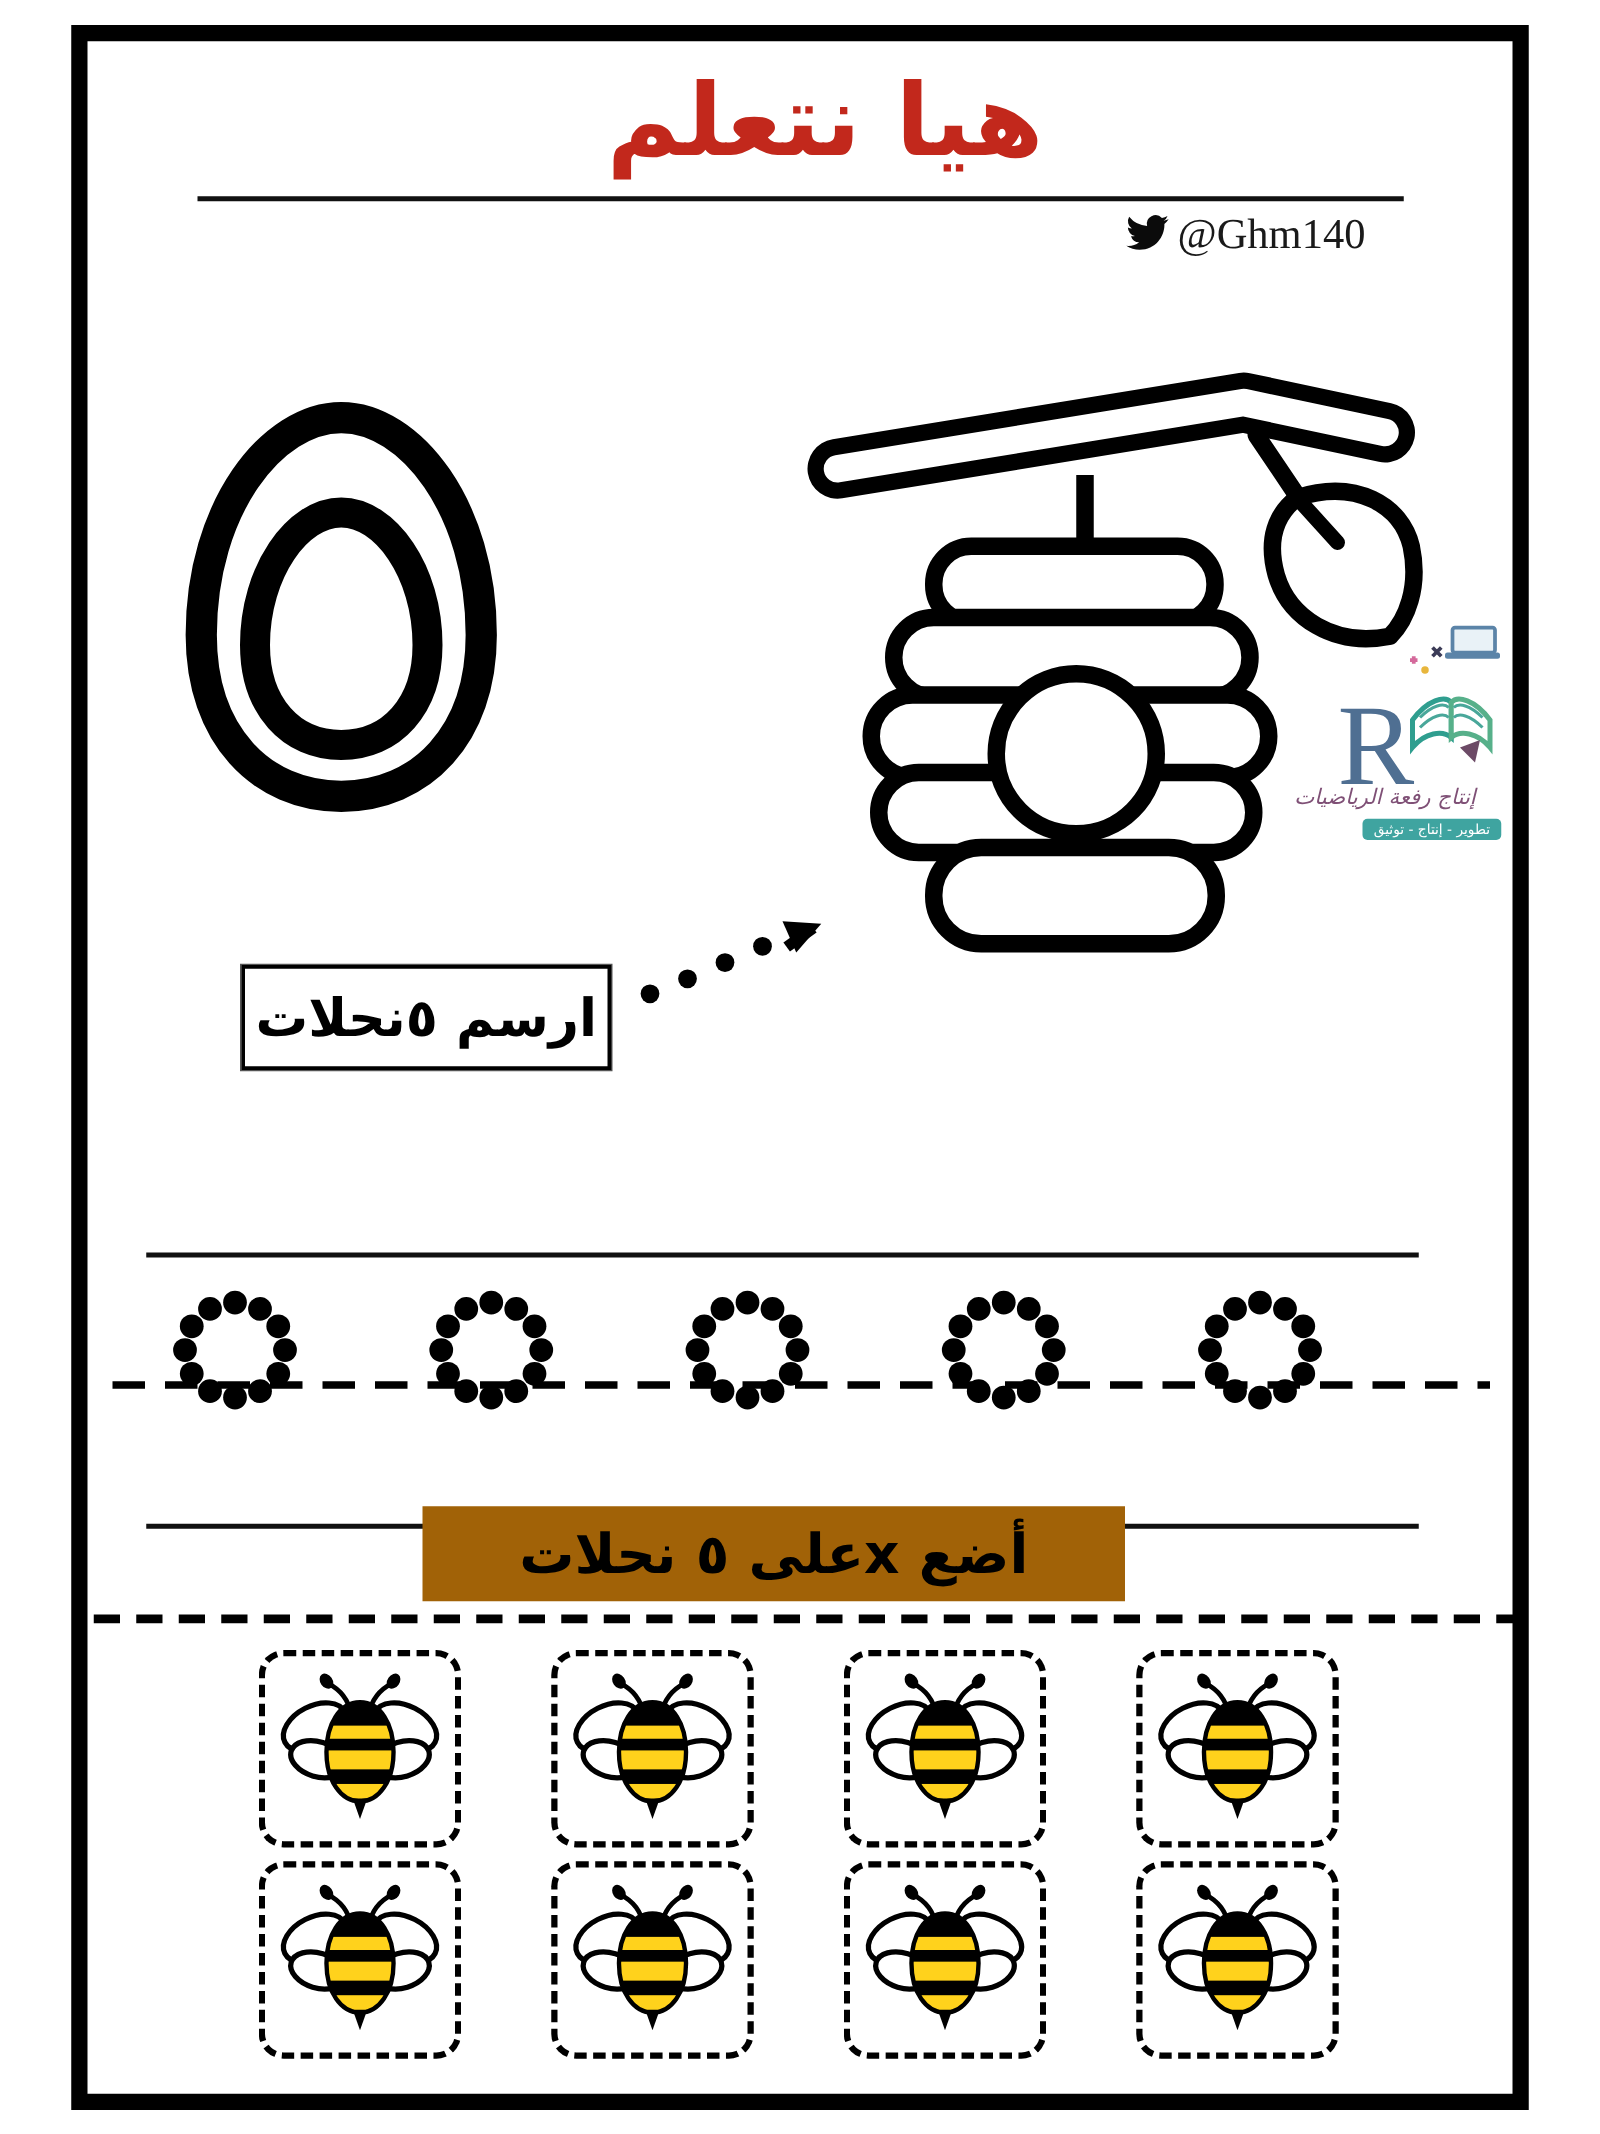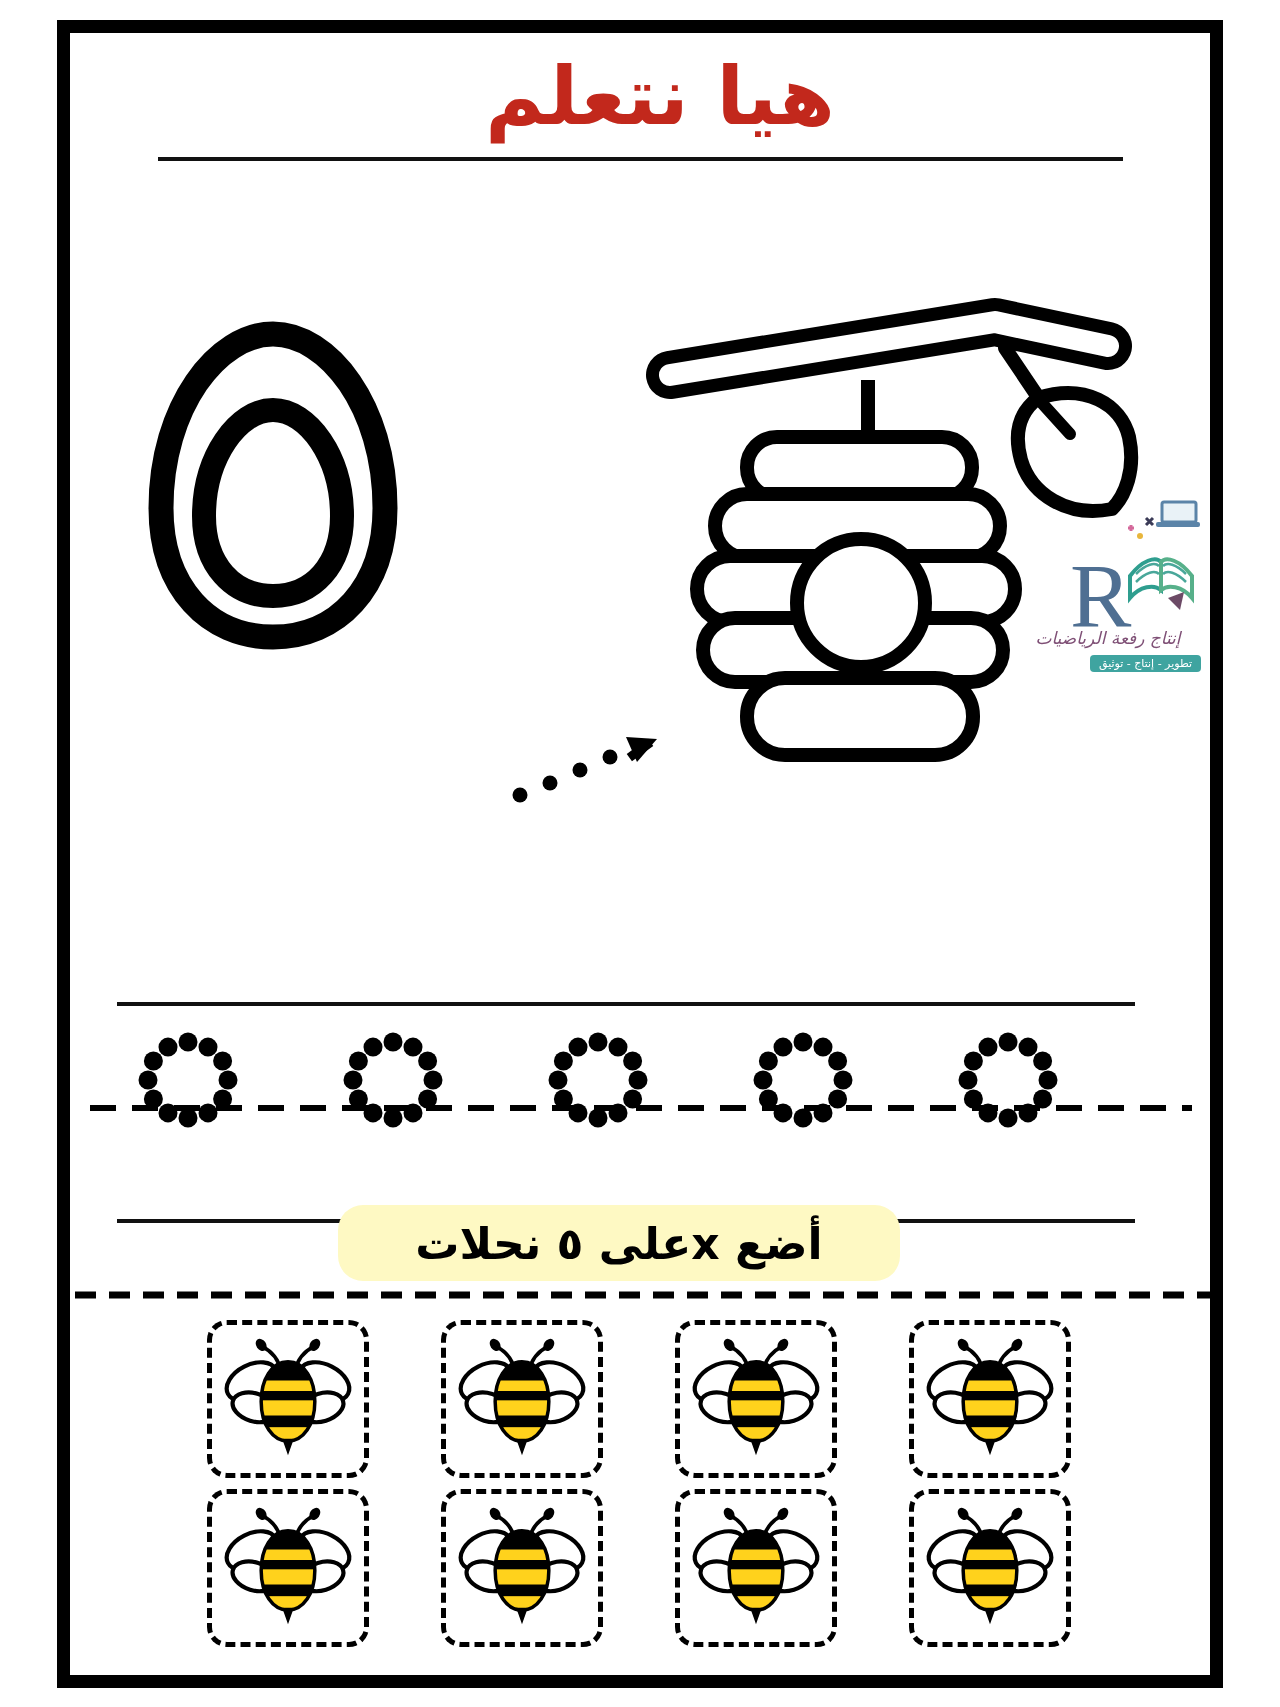--- a/index.html
+++ b/index.html
@@ -58,20 +58,28 @@
 </head>
 <body>
 
 <div class="page">
 
   <div class="abs frame"></div>
 
   <div class="abs title" dir="rtl" style="color: rgb(194, 40, 28);">هيا نتعلم</div>
   <div class="abs title-underline"></div>
 
+  <div class="abs twitter">
+    <span>
+      <svg width="40" height="34" viewBox="0 0 24 24">
+          <path fill="#0b0b0b" d="M23.95 4.57a10 10 0 01-2.82.77 4.96 4.96 0 002.16-2.72 9.9 9.9 0 01-3.12 1.2 4.92 4.92 0 00-8.39 4.48A13.97 13.97 0 011.64 3.16a4.92 4.92 0 001.52 6.57 4.9 4.9 0 01-2.23-.61v.06a4.92 4.92 0 003.95 4.83 5 5 0 01-2.21.08 4.94 4.94 0 004.6 3.42A9.87 9.87 0 010 19.54a13.94 13.94 0 007.55 2.21c9.05 0 14-7.5 14-13.98 0-.21 0-.42-.02-.63a9.94 9.94 0 002.42-2.57z"></path>
+        </svg>
+    </span>
+    <span class="twitter-handle">@Ghm140</span>
+  </div>
 
   <svg class="abs numeral-svg" width="255" height="335" viewBox="0 0 255 335">
     <path d="M128,16 C183,16 240,88 240,190 C240,270 192,319 128,319 C64,319 16,270 16,190 C16,88 73,16 128,16 Z" fill="none" stroke="#000" stroke-width="25"></path>
     <path d="M128,92 C163,92 197,139 197,198 C197,247 168,278 128,278 C88,278 59,247 59,198 C59,139 93,92 128,92 Z" fill="none" stroke="#000" stroke-width="24"></path>
   </svg>
 
   <svg class="abs hive-svg" width="545" height="512" viewBox="0 0 545 512">
     <g>
       <path d="M70,95 L395,42 L508,66" fill="none" stroke="#000" stroke-width="48" stroke-linecap="round" stroke-linejoin="round"></path>
       <path d="M70,95 L395,42 L508,66" fill="none" stroke="#fff" stroke-width="22" stroke-linecap="round" stroke-linejoin="round"></path>
@@ -103,20 +111,21 @@
       <path d="M8,78 C20,62 34,58 39,64 L39,92 C32,86 18,88 8,100 Z" fill="#ffffff" stroke="#2f9e8f" stroke-width="4"></path>
       <path d="M70,78 C58,62 44,58 39,64 L39,92 C46,86 60,88 70,100 Z" fill="#ffffff" stroke="#57b08a" stroke-width="4"></path>
       <path d="M14,76 C24,66 33,64 37,68 M14,84 C24,74 33,72 37,76" stroke="#49a79a" stroke-width="2.5" fill="none"></path>
       <path d="M64,76 C54,66 45,64 41,68 M64,84 C54,74 45,72 41,76" stroke="#49a79a" stroke-width="2.5" fill="none"></path>
       <path d="M46,100 L62,94 L58,112 Z" fill="#6c4a66"></path>
     </svg>
     <div class="logo-name" dir="rtl" style="color: rgb(127, 80, 118);">إنتاج رفعة الرياضيات</div>
     <div class="logo-badge" dir="rtl" style="background-color: rgb(63, 164, 160); margin-left: 12px;">تطوير - إنتاج - توثيق</div>
   </div>
 
+  <div class="abs draw-box" dir="rtl">ارسم ٥نحلات</div>
 
   <svg class="abs arrow-svg" width="170" height="90" viewBox="0 0 170 90">
     <circle cx="20" cy="70" r="7.5" fill="#000"></circle>
     <circle cx="50" cy="58" r="7.5" fill="#000"></circle>
     <circle cx="80" cy="45" r="7.5" fill="#000"></circle>
     <circle cx="110" cy="32" r="7.5" fill="#000"></circle>
     <path d="M157,14 L137,37 L126,12 Z" fill="#000"></path>
     <path d="M133,30 L147,20" stroke="#000" stroke-width="9" stroke-linecap="square"></path>
   </svg>
 
@@ -179,21 +188,21 @@
       <circle cx="948.0" cy="82.9" r="9.5" fill="#000"></circle>
       <circle cx="928.0" cy="88.0" r="9.5" fill="#000"></circle>
       <circle cx="908.0" cy="82.9" r="9.5" fill="#000"></circle>
       <circle cx="893.4" cy="69.0" r="9.5" fill="#000"></circle>
       <circle cx="888.0" cy="50.0" r="9.5" fill="#000"></circle>
       <circle cx="893.4" cy="31.0" r="9.5" fill="#000"></circle>
       <circle cx="908.0" cy="17.1" r="9.5" fill="#000"></circle>
     </svg>
   <div class="abs rule-bottom"></div>
 
-  <div class="abs banner" dir="rtl" style="background-color: #fef9c3; border-radius: 25px;">أضع xعلى ٥ نحلات</div>
+  <div class="abs banner" dir="rtl" style="background-color: #a16207;">أضع xعلى ٥ نحلات</div>
 
   <svg class="abs divider-svg" width="1145" height="10" viewBox="0 0 1145 10">
     <line x1="5" y1="5" x2="1142" y2="5" stroke="#000" stroke-width="7" stroke-dasharray="21 13"></line>
   </svg>
 
 <div class="bee-box" style="left: 207px; top: 1320px;">
       <svg width="140" height="131" viewBox="0 0 120 112">
         <path d="M54,36 C52,26 46,19 38,15" fill="none" stroke="#000" stroke-width="3.2" stroke-linecap="round"></path>
         <path d="M66,36 C68,26 74,19 82,15" fill="none" stroke="#000" stroke-width="3.2" stroke-linecap="round"></path>
         <ellipse cx="37" cy="13.5" rx="4.2" ry="5.6" transform="rotate(-35 37 13.5)" fill="#000"></ellipse>

